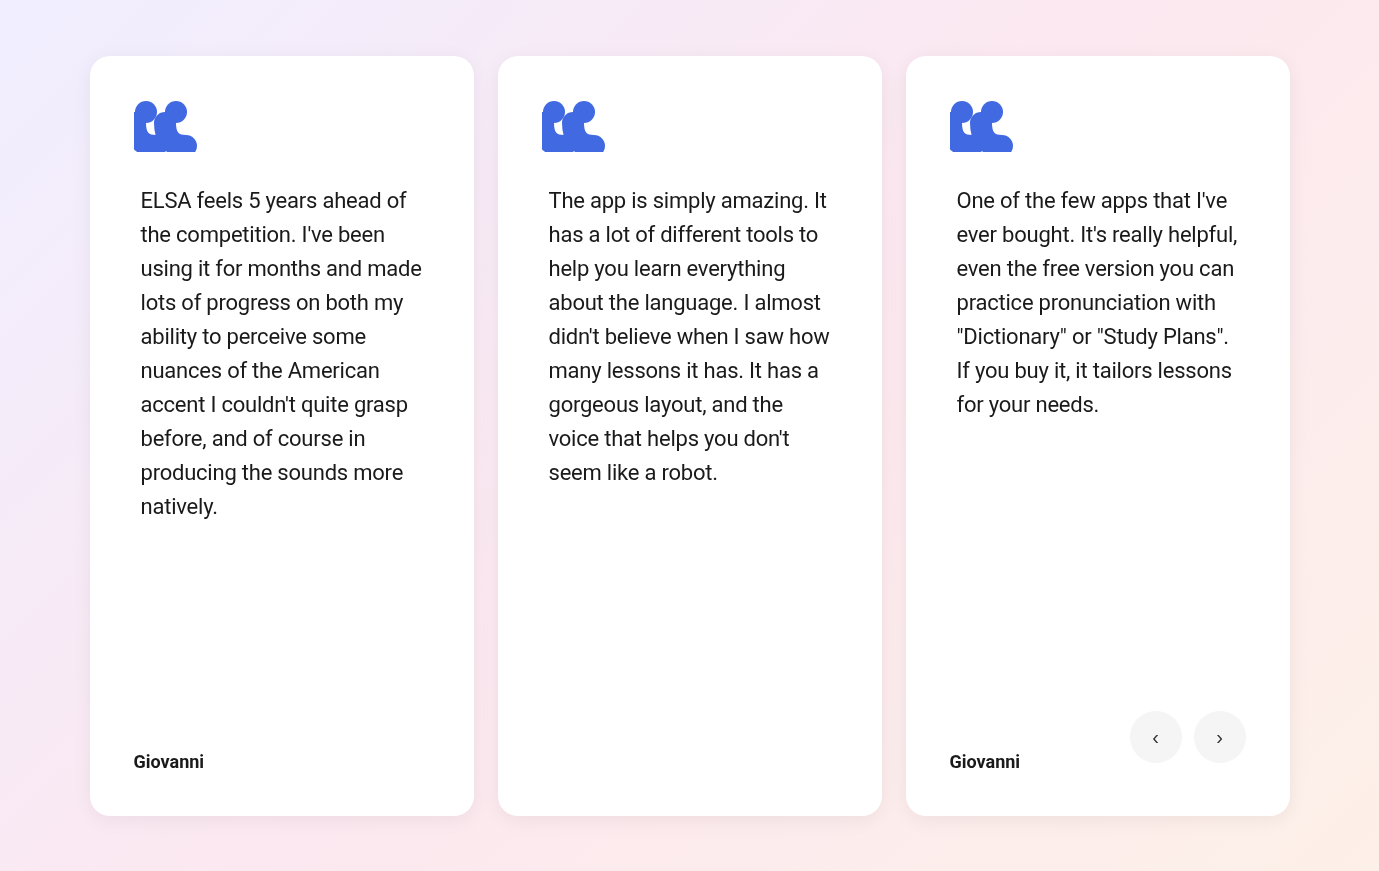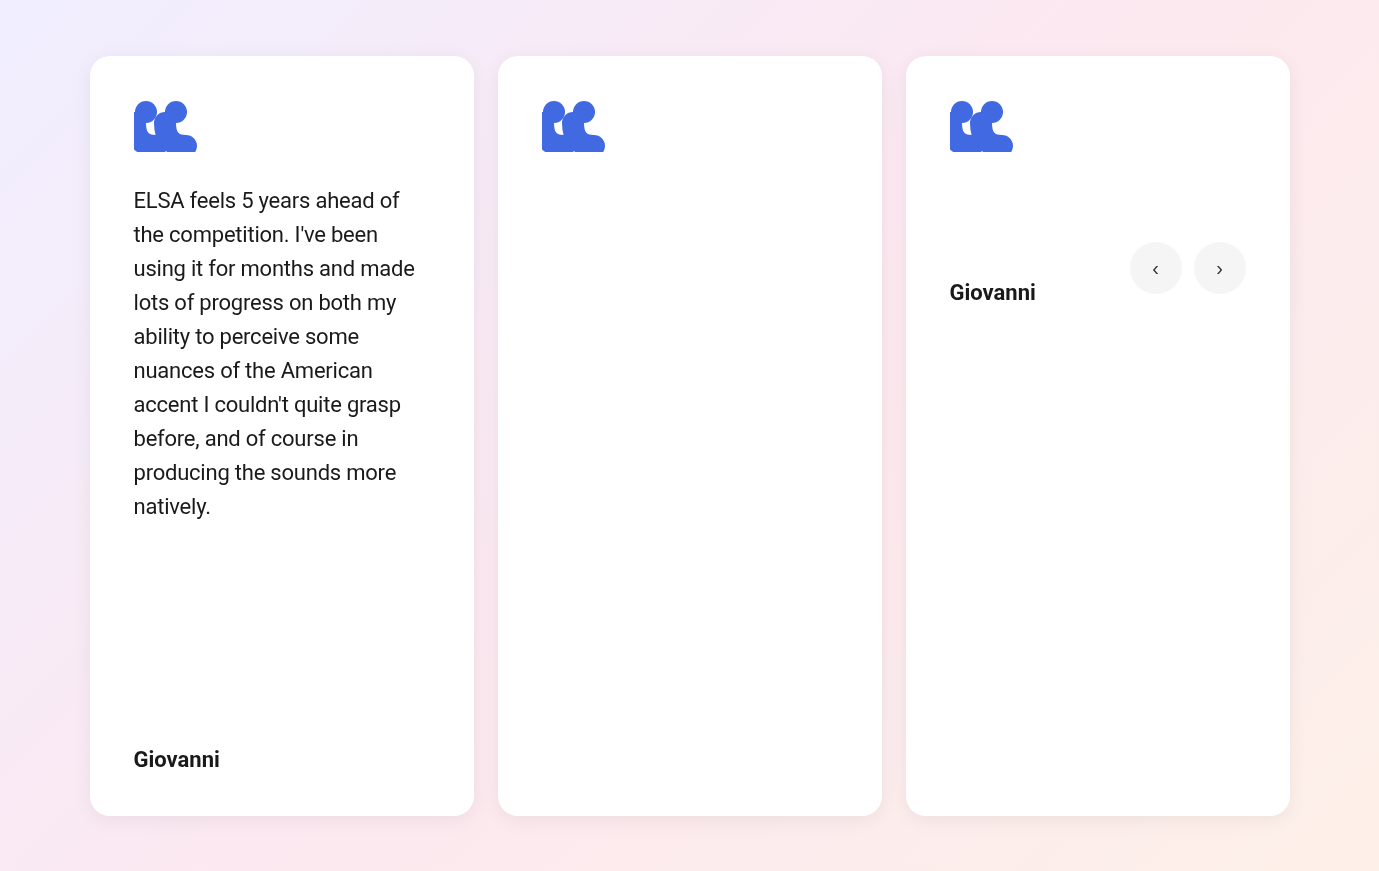--- a/index.html
+++ b/index.html
@@ -44,24 +44,25 @@
       height: 52px;
       margin-bottom: 32px;
     }
 
     .testimonial-text {
       font-size: 22px;
       line-height: 1.55;
       color: #1a1a1a;
       flex: 1;
       letter-spacing: -0.01em;
+      margin-left: 7px;
     }
 
     .testimonial-author {
-      font-size: 22px;
+      font-size: 18px;
       font-weight: 700;
       color: #1a1a1a;
       margin-top: 48px;
     }
 
     .card-footer {
       display: flex;
       align-items: center;
       justify-content: space-between;
       margin-top: 48px;
@@ -103,29 +104,31 @@
     <div class="testimonial-author">Giovanni</div>
   </div>
 
   <div class="testimonial-card">
     <svg class="quote-svg" viewBox="0 0 64 52" fill="none" xmlns="http://www.w3.org/2000/svg">
       <circle cx="12" cy="12" r="11" fill="#4169e1"></circle>
       <path d="M1 23 Q1 46 22 46" stroke="#4169e1" stroke-width="22" fill="none" stroke-linecap="round"></path>
       <circle cx="42" cy="12" r="11" fill="#4169e1"></circle>
       <path d="M31 23 Q31 46 52 46" stroke="#4169e1" stroke-width="22" fill="none" stroke-linecap="round"></path>
     </svg>
+    <p class="testimonial-text">The app is simply amazing. It has a lot of different tools to help you learn everything about the language. I almost didn't believe when I saw how many lessons it has. It has a gorgeous layout, and the voice that helps you don't seem like a robot.</p>
   </div>
 
   <div class="testimonial-card">
     <svg class="quote-svg" viewBox="0 0 64 52" fill="none" xmlns="http://www.w3.org/2000/svg">
       <circle cx="12" cy="12" r="11" fill="#4169e1"></circle>
       <path d="M1 23 Q1 46 22 46" stroke="#4169e1" stroke-width="22" fill="none" stroke-linecap="round"></path>
       <circle cx="42" cy="12" r="11" fill="#4169e1"></circle>
       <path d="M31 23 Q31 46 52 46" stroke="#4169e1" stroke-width="22" fill="none" stroke-linecap="round"></path>
     </svg>
+    <p class="testimonial-text">One of the few apps that I've ever bought. It's really helpful, even the free version you can practice pronunciation with "Dictionary" or "Study Plans". If you buy it, it tailors lessons for your needs.</p>
     <div class="card-footer">
       <div class="testimonial-author">Giovanni</div>
       <div class="nav-buttons">
         <button class="nav-btn">‹</button>
         <button class="nav-btn">›</button>
       </div>
     </div>
   </div>
 </div>
 

